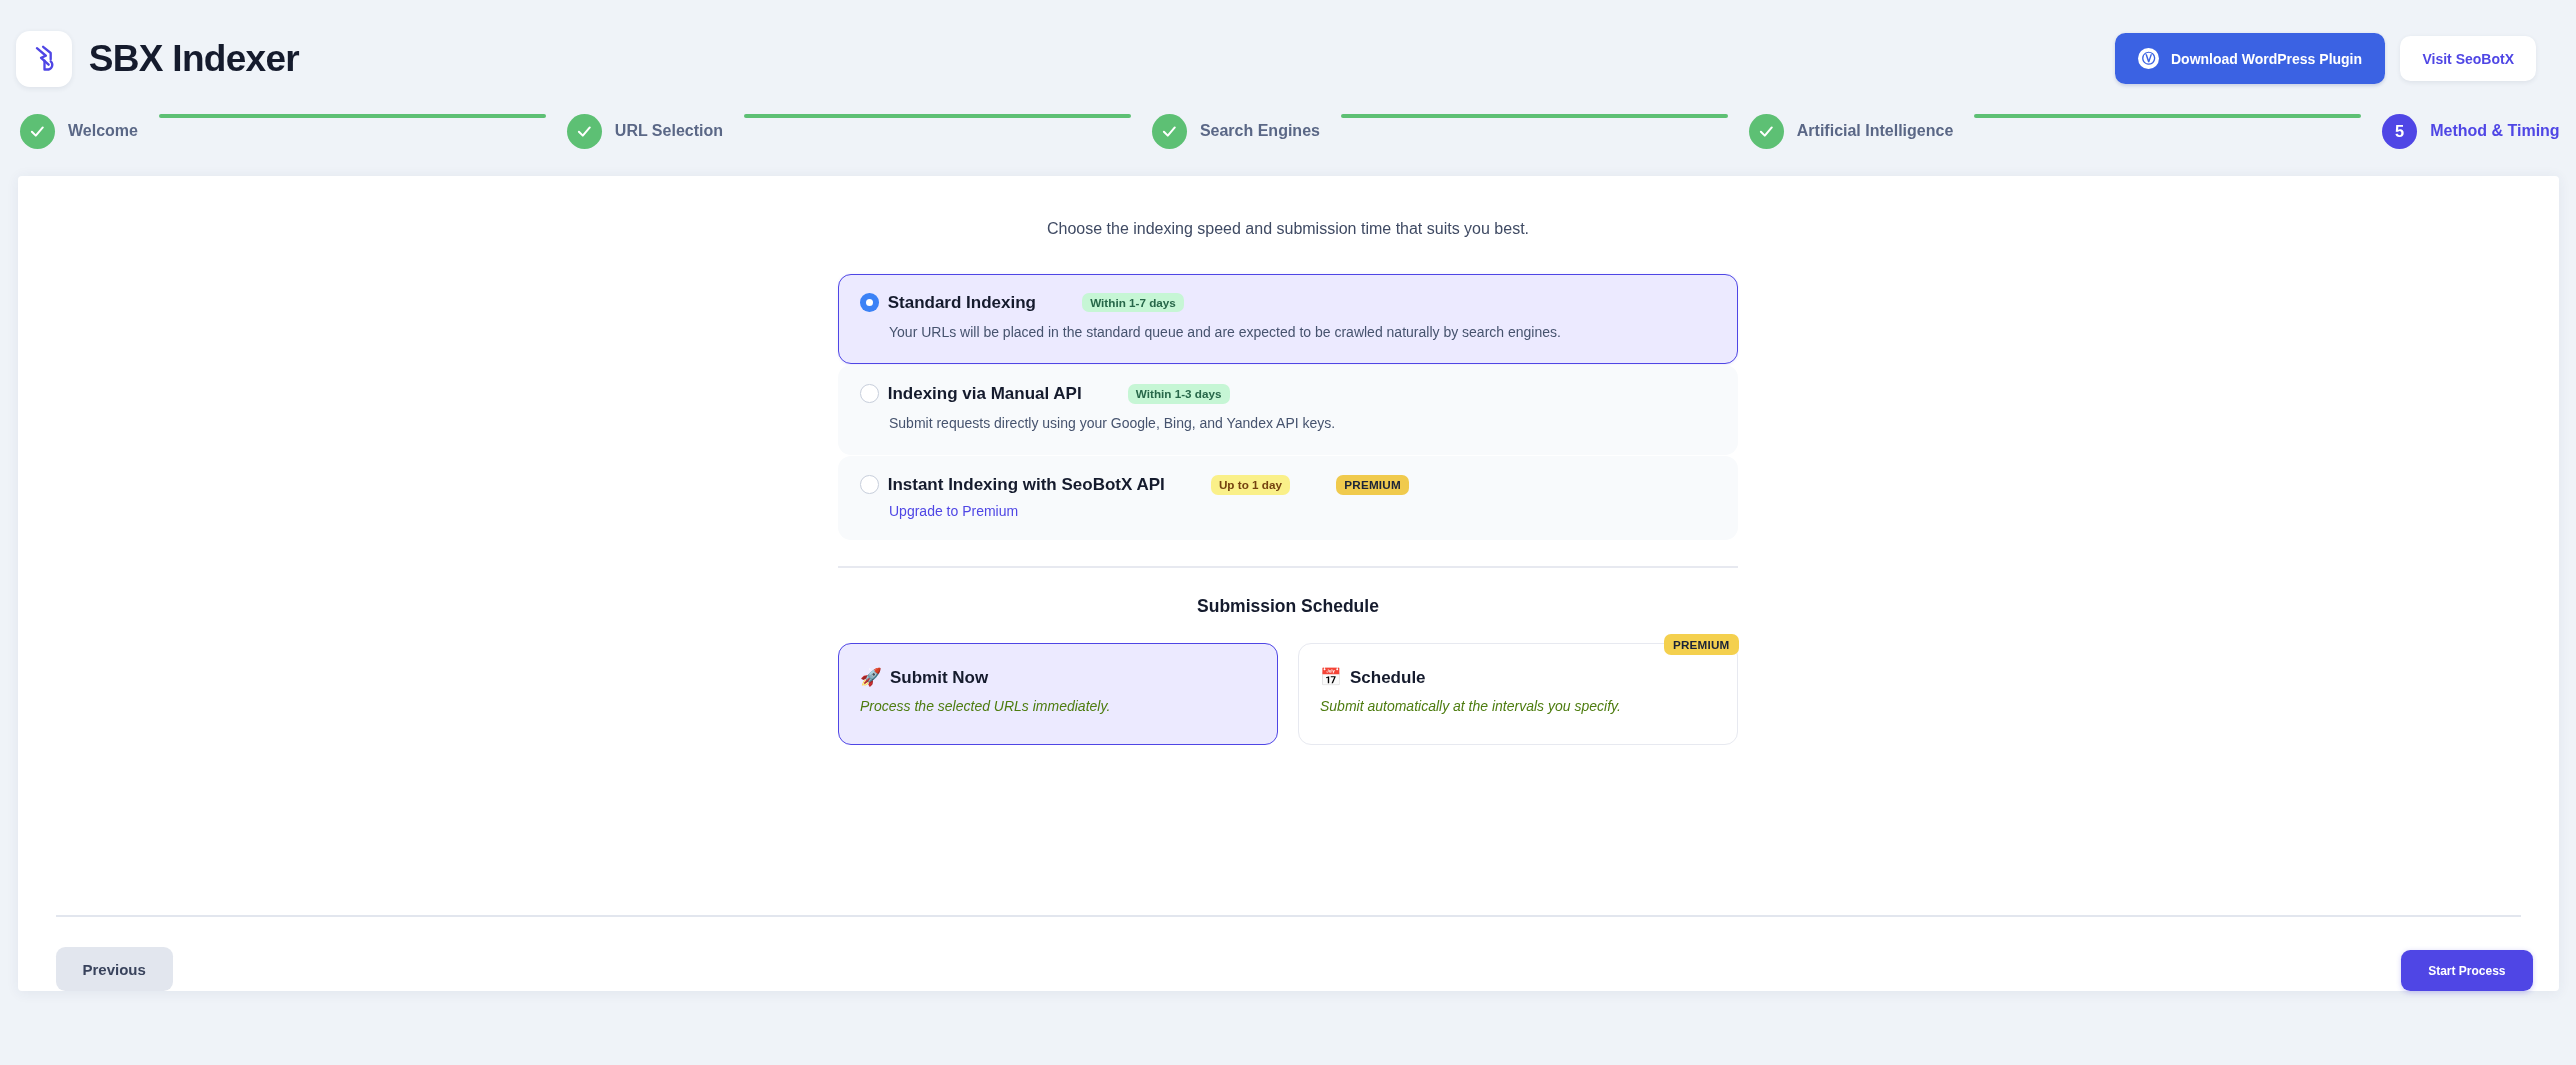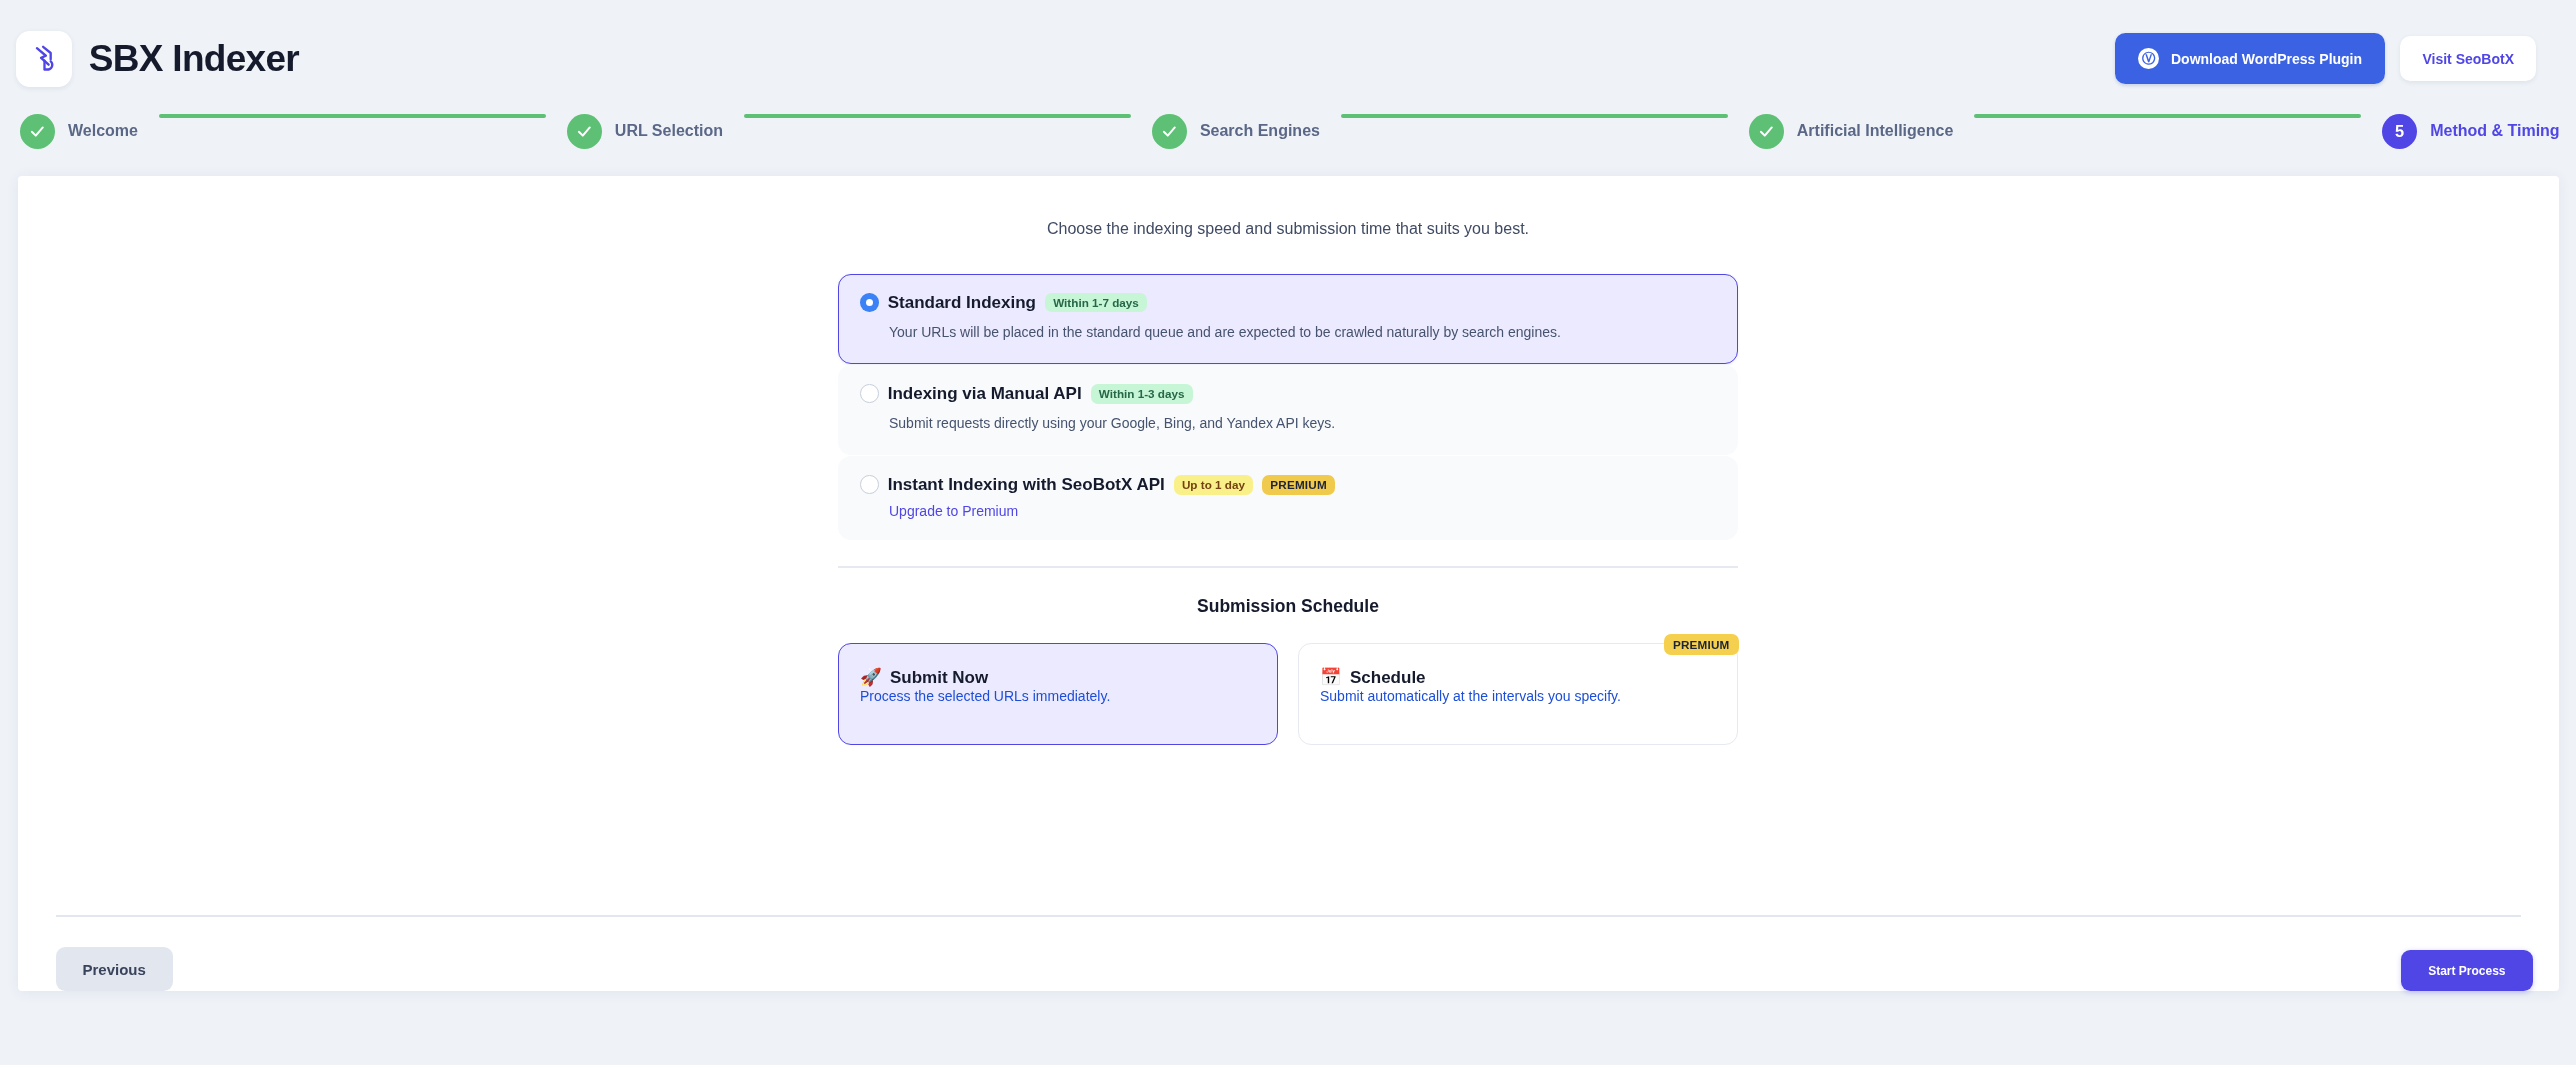--- a/index.html
+++ b/index.html
@@ -174,20 +174,21 @@
     color: #151b2d;
     white-space: nowrap;
   }
   .badge {
     font-size: 11.7px;
     font-weight: 700;
     border-radius: 7px;
     padding: 4.1px 8.2px;
     white-space: nowrap;
     line-height: 1;
+    margin-left: 37px;
   }
   .badge.green { background: #c6f6d5; color: #276749; }
   .badge.yellow-soft { background: #faf089; color: #744210; }
   .badge.premium { background: #f0ca4d; color: #1b2338; letter-spacing: 0.2px; }
   .option-desc {
     margin-top: 10.5px;
     margin-left: 29px;
     font-size: 14px;
     line-height: 1.42;
     color: #46536e;
@@ -242,23 +243,24 @@
     align-items: center;
     gap: 8.2px;
   }
   .sched-emoji { font-size: 17.5px; line-height: 1; }
   .sched-name {
     font-size: 17px;
     font-weight: 700;
     color: #151b2d;
   }
   .sched-desc {
-    margin-top: 0;
+    margin-top: 10px;
     font-size: 14px;
-    color: #1d4ed8;
+    color: #4d7c0f;
+    font-style: italic;
   }
   .corner-badge {
     position: absolute;
     top: -9.3px;
     right: -1.8px;
     background: #f4d04e;
     color: #1b2338;
     font-size: 11.7px;
     font-weight: 700;
     letter-spacing: 0.2px;

